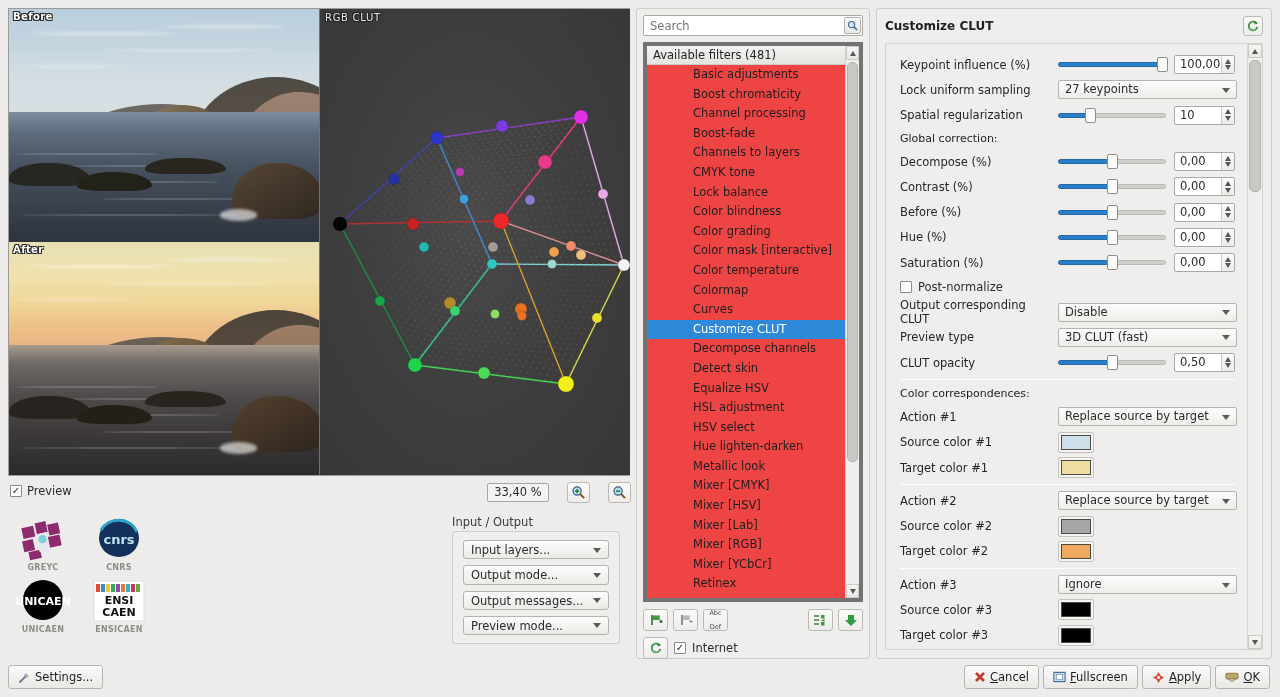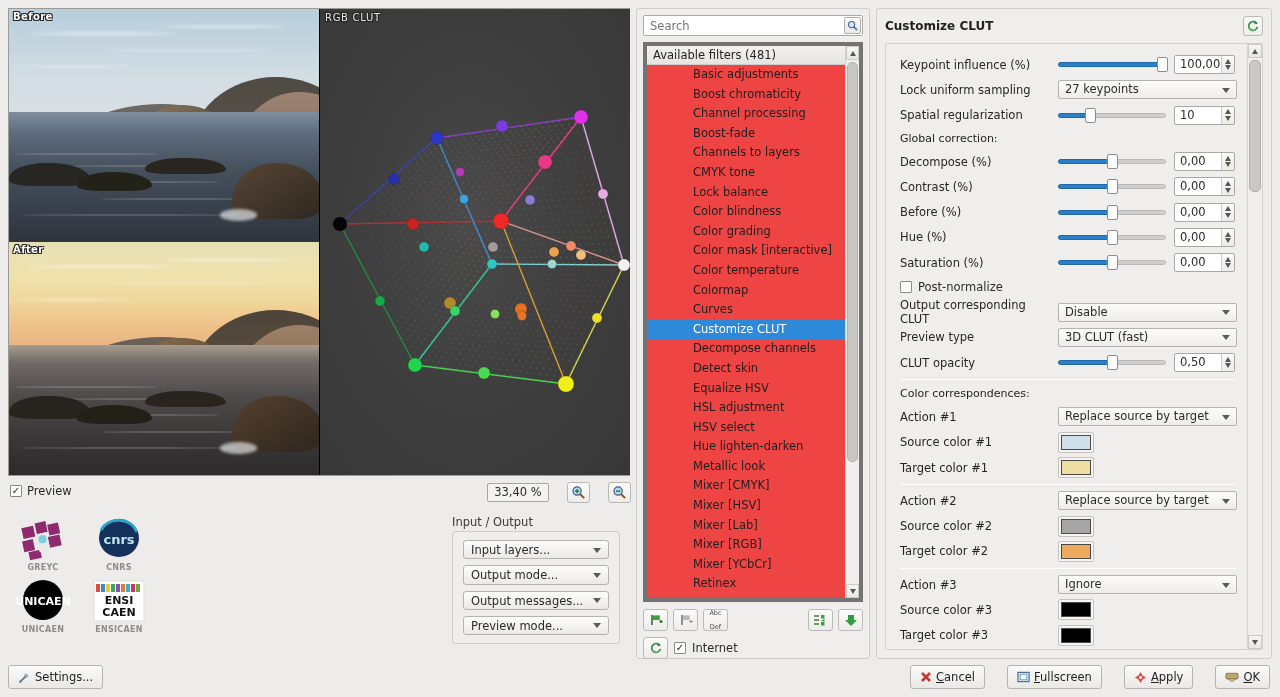--- a/index.html
+++ b/index.html
@@ -10,21 +10,21 @@
     font-family: "DejaVu Sans", "Liberation Sans", sans-serif;
     font-size: 11.5px;
     color: #2b2b2b;
     background: #edeceb;
   }
   .app { position: relative; width: 1280px; height: 697px; background: #edeceb; }
 
   
   .preview-col {
     position: absolute; left: 8px; top: 8px; width: 622px; height: 468px;
-    border: 1px solid #9a9a96; background: #000000;
+    border: 1px solid #9a9a96; background: #737373;
   }
   .img-pane { position: absolute; top:0; width: 310px; height: 466px; overflow: hidden; }
   .img-before { left: 0; }
 
   .photo { position: absolute; left: 0; width: 310px; height: 233px; overflow: hidden; }
   .photo.top { top: 0; }
   .photo.bot { top: 233px; }
 
   .ph-label {
     position: absolute; left: 4px; top: 2px; z-index: 20;
@@ -226,21 +226,21 @@
   .green-btn {
     width: 20px; height: 20px; border: 1px solid #bbbab6; border-radius: 3px;
     background: linear-gradient(#fbfbfa,#edecea); display:flex; align-items:center; justify-content:center;
   }
   .btn {
     height: 24px; border: 1px solid #b5b4b0; border-radius: 3px;
     background: linear-gradient(#fbfbfa,#e9e8e5);
     display:inline-flex; align-items:center; gap: 4px; padding: 0 9px; font-size: 11.5px; color:#1f1f1f;
   }
   .settings-btn { position:absolute; left: 8px; top: 665px; }
-  .right-btns { position:absolute; right: 10px; top: 665px; display:flex; gap: 22px; }
+  .right-btns { position:absolute; right: 10px; top: 665px; display:flex; gap: 4px; }
   .u { text-decoration: underline; }
 </style>
 </head>
 <body>
 
 <div class="app">
 
   <div class="preview-col">
 
     <div class="img-pane img-before">

